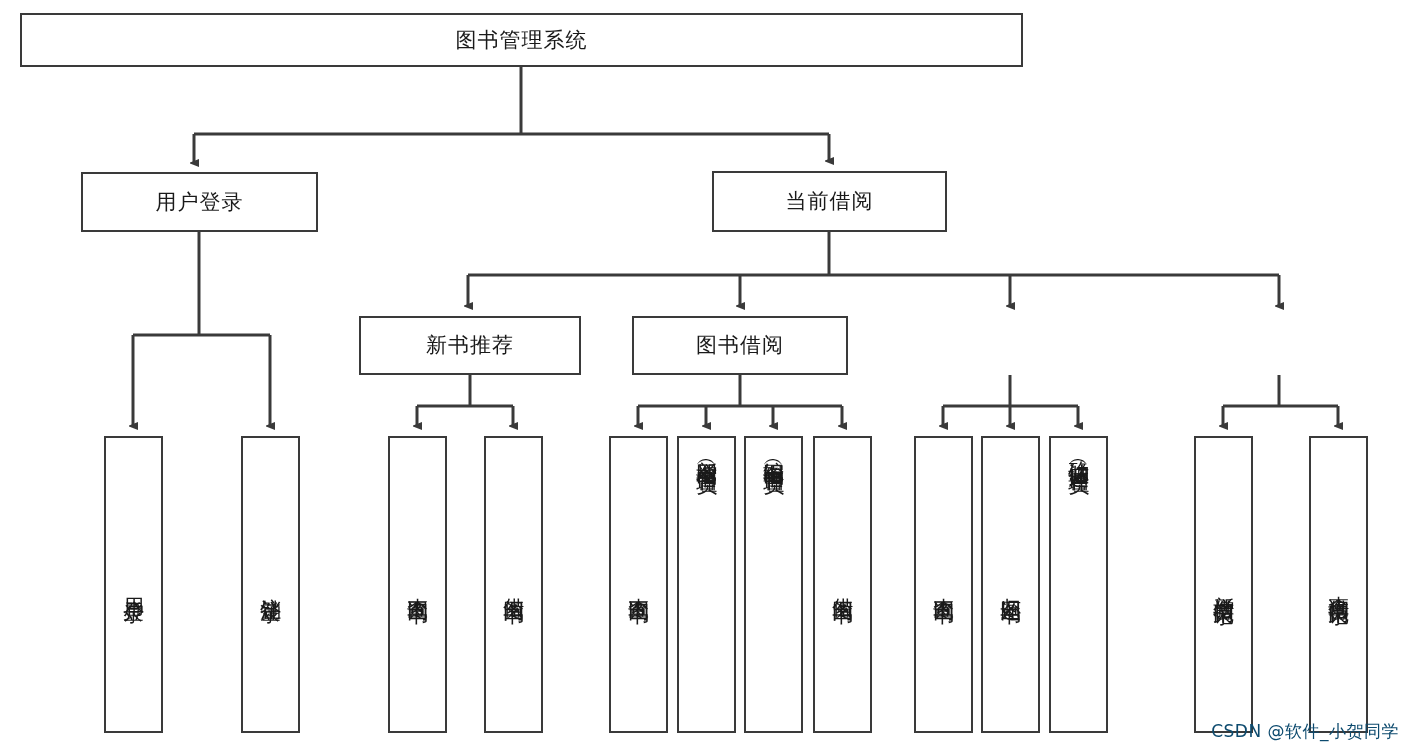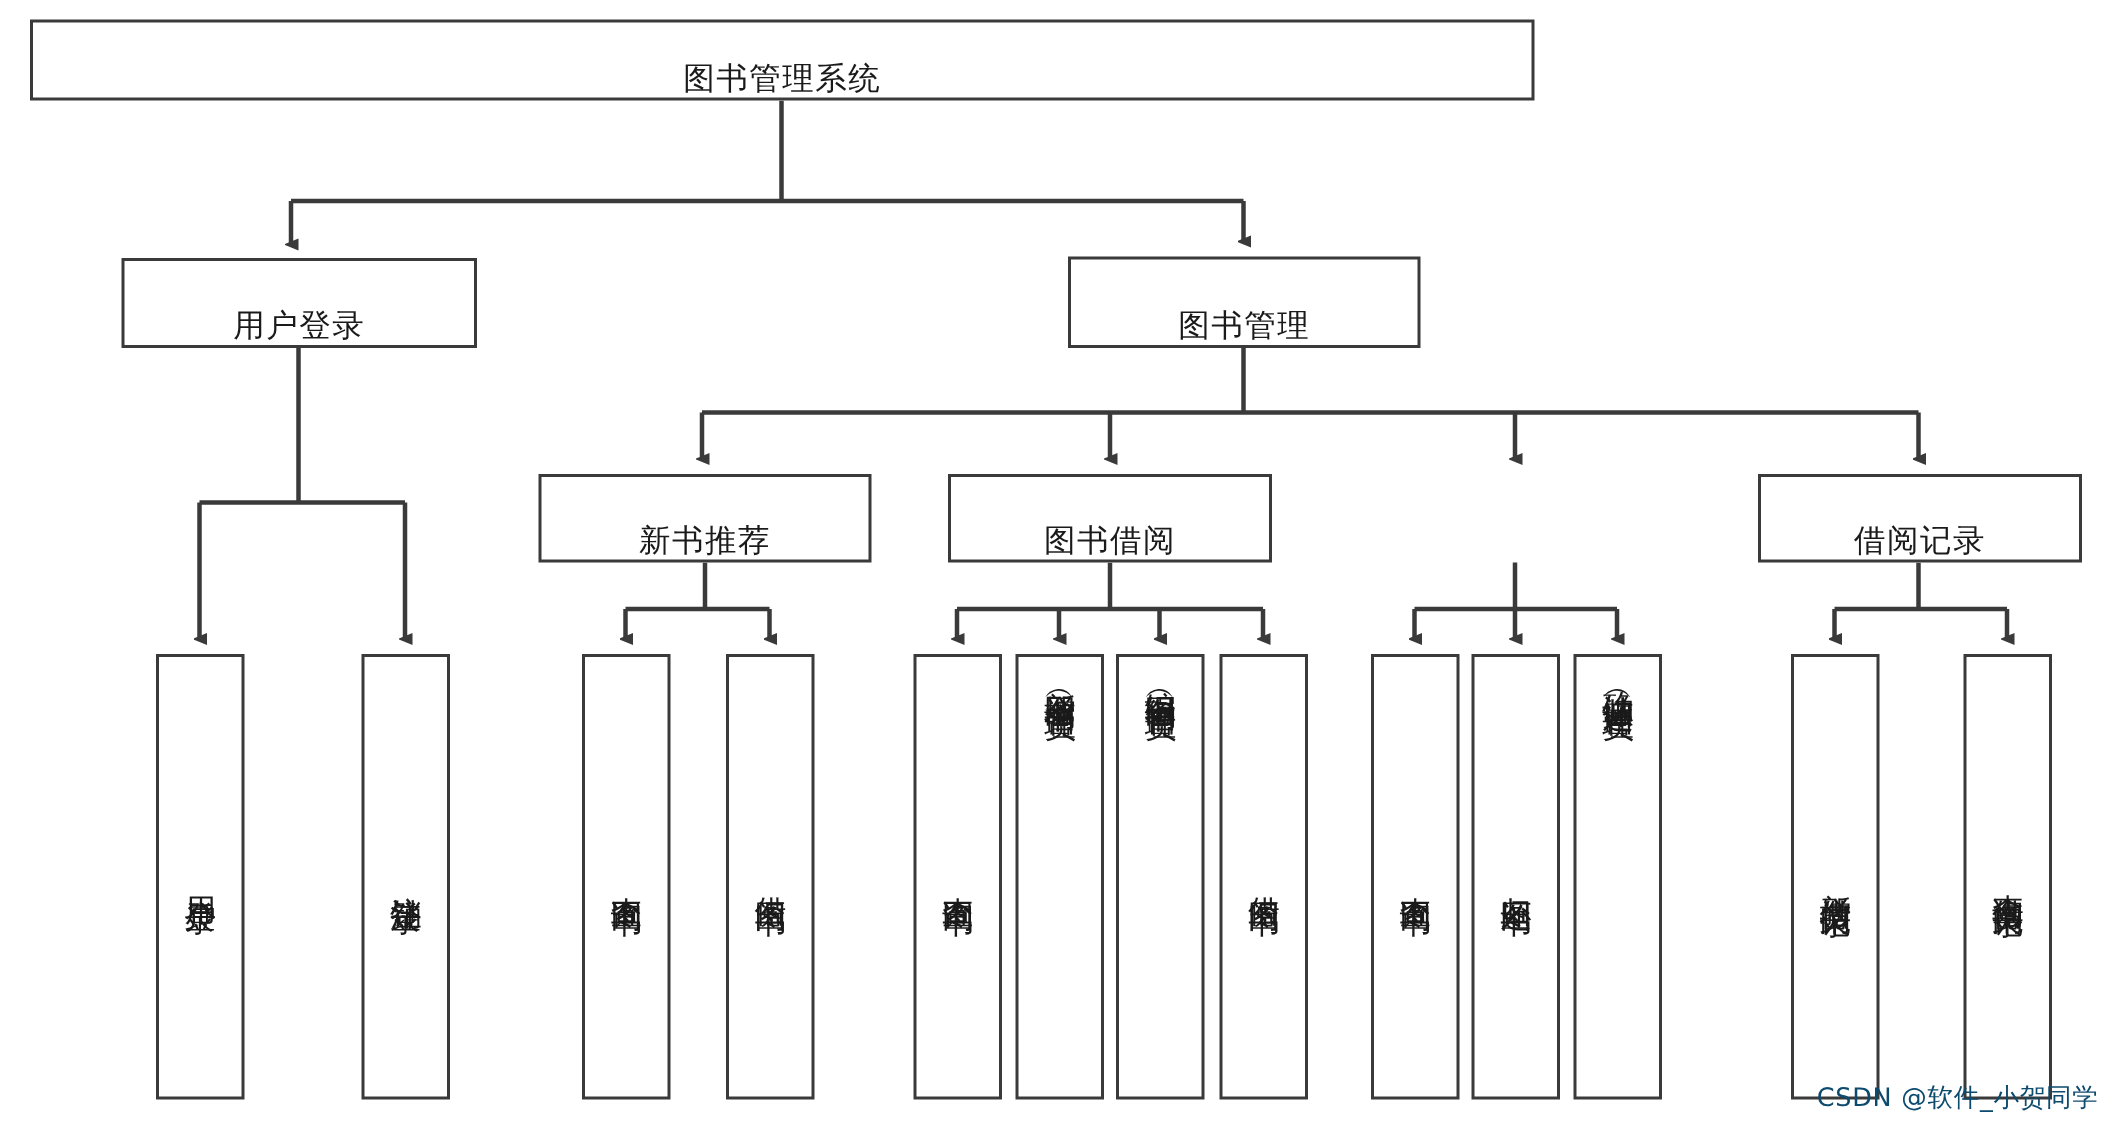--- a/index.html
+++ b/index.html
@@ -24,21 +24,21 @@
     width: 1405px;
     height: 747px;
     pointer-events: none;
   }
   .node {
     position: absolute;
     box-sizing: border-box;
     border: 2.5px solid #3a3a3a;
     background: #ffffff;
     display: flex;
-    align-items: flex-end;
+    align-items: center;
     justify-content: center;
     color: #1a1a1a;
     line-height: 1.25;
   }
   .node.h {
     font-size: 21px;
     letter-spacing: 1px;
   }
   .node.v {
     writing-mode: vertical-rl;
@@ -122,31 +122,28 @@
   </svg>
 
   <div class="node h" style="left:20px; top:13px; width:1003px; height:54px;">
     <span class="lbl">图书管理系统</span>
   </div>
 
   <div class="node h" style="left:81px; top:172px; width:237px; height:60px;">
     <span class="lbl">用户登录</span>
   </div>
   <div class="node h" style="left:712px; top:171px; width:235px; height:61px;">
-    <span class="lbl">图书管理</span>
+    <span class="lbl">当前借阅</span>
   </div>
 
   <div class="node h" style="left:632px; top:316px; width:216px; height:59px;">
     <span class="lbl">图书借阅</span>
   </div>
   <div class="node h" style="left:359px; top:316px; width:222px; height:59px;">
     <span class="lbl">新书推荐</span>
-  </div>
-  <div class="node h" style="left:1172px; top:316px; width:216px; height:59px;">
-    <span class="lbl">借阅记录</span>
   </div>
 
   <div class="node v" style="left:104px; top:436px; width:59px; height:297px;">
     <span class="lbl">用户登录</span>
   </div>
   <div class="node v" style="left:241px; top:436px; width:59px; height:297px;">
     <span class="lbl">注销登录</span>
   </div>
 
   <div class="node v" style="left:388px; top:436px; width:59px; height:297px;">

